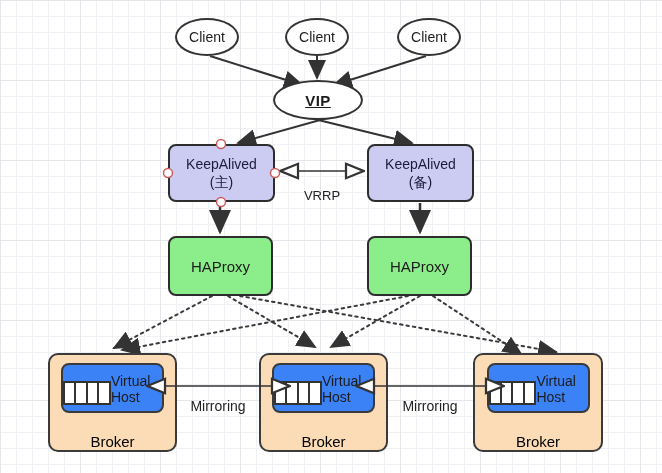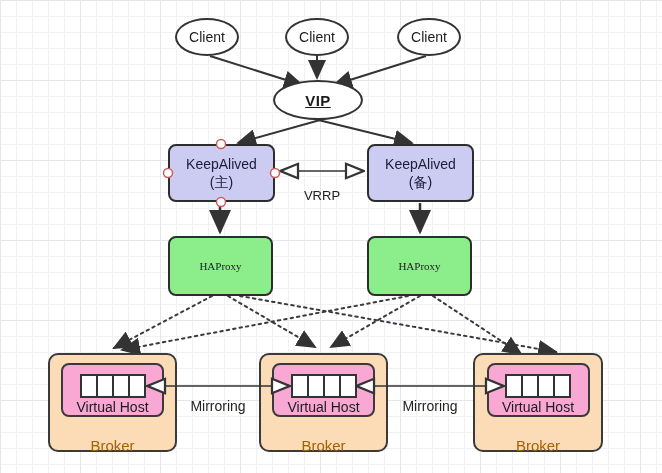--- a/index.html
+++ b/index.html
@@ -12,28 +12,28 @@
       linear-gradient(90deg, #e4e6ec 1px, transparent 1px),
       linear-gradient(#f0f1f5 1px, transparent 1px),
       linear-gradient(90deg, #f0f1f5 1px, transparent 1px);
     background-size:80px 80px,80px 80px,16px 16px,16px 16px;
   }
   .node{position:absolute;box-sizing:border-box;display:flex;align-items:center;justify-content:center;color:#1c1c1c;}
   .ellipse{border:2px solid #333;border-radius:50%;background:#fff;font-size:14px;}
   .vip{font-weight:bold;font-size:15px;letter-spacing:.5px;text-decoration:underline;}
   .rect{border:2px solid #2d2d2d;border-radius:8px;justify-content:center;}
   .keepalived{background:#ccccf2;flex-direction:column;font-size:14px;line-height:1.3;color:#1b1b3a;text-align:center;}
-  .haproxy{background:#8cee8b;font-size:11px;font-family:Liberation Serif, serif;}
+  .haproxy{background:#8cee8b;font-size:15px;}
   .broker{background:#fbdcb6;border:2px solid #3a3a3a;border-radius:10px;flex-direction:column;justify-content:flex-start;padding-top:8px;}
-  .vhost{box-sizing:border-box;width:103px;height:64px;background:#f9a8d4;border:2px solid #3a3a3a;border-radius:8px;display:flex;flex-direction:column;align-items:center;}
+  .vhost{box-sizing:border-box;width:103px;height:64px;background:#3b82f6;border:2px solid #3a3a3a;border-radius:8px;display:flex;flex-direction:row;align-items:center;}
   .queue{box-sizing:border-box;margin-top:9px;width:66px;height:24px;background:#fff;border:2px solid #333;display:flex;}
   .queue .cell{flex:1;border-right:2px solid #333;}
   .queue .cell:last-child{border-right:none;}
   .vhost-label{font-size:14px;margin-top:1px;color:#1c1c1c;}
-  .broker-label{font-size:15px;margin-top:20px;color:#a16207;}
+  .broker-label{font-size:15px;margin-top:20px;color:#000000;}
   .edge-label{position:absolute;font-size:13px;color:#222;transform:translate(-50%,-50%);white-space:nowrap;}
   svg.edges{position:absolute;left:0;top:0;pointer-events:none;}
 </style>
 </head>
 <body>
 
 <div class="canvas">
 
   <svg class="edges" width="662" height="473">
     <defs>

